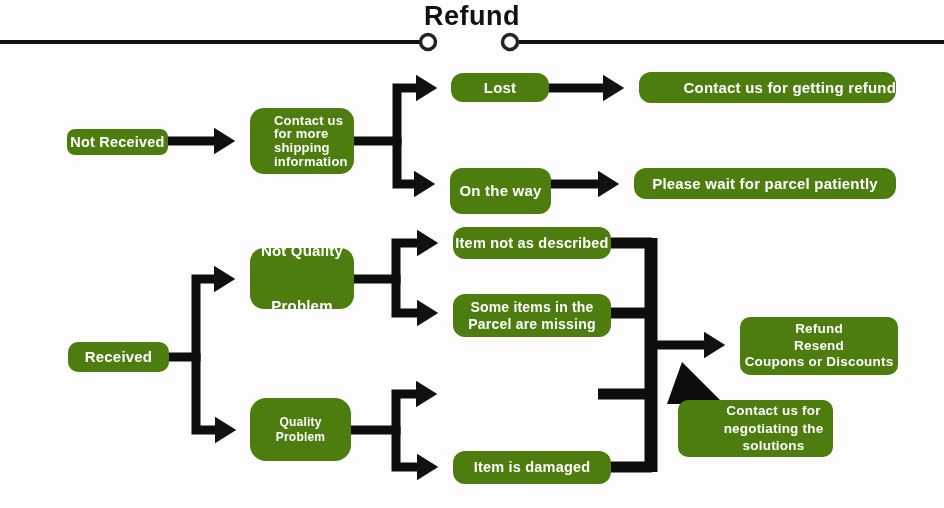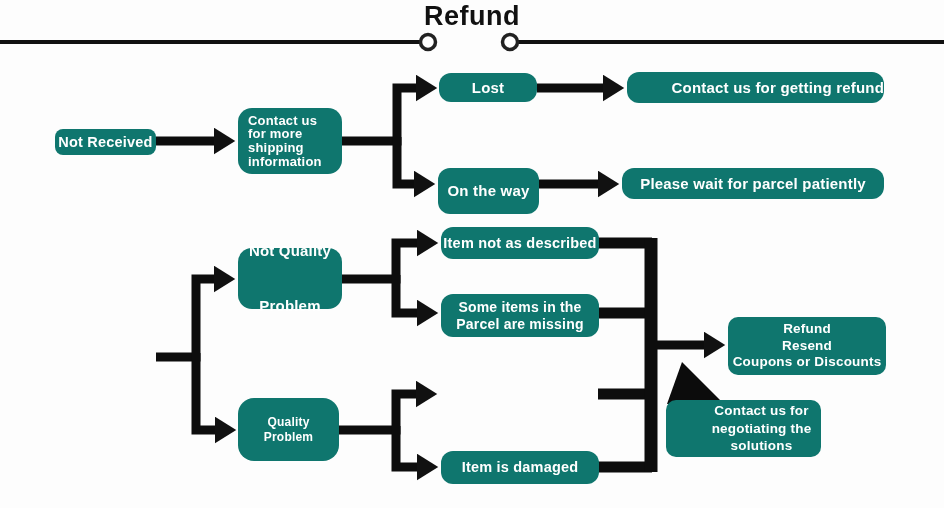--- a/index.html
+++ b/index.html
@@ -28,31 +28,32 @@
   }
   svg.lines {
     position: absolute;
     left: 0;
     top: 0;
     width: 944px;
     height: 508px;
   }
   .box {
     position: absolute;
-    background: #0f766e;
+    background: #4d7c0f;
     color: #ffffff;
     font-weight: 700;
     display: flex;
     flex-direction: column;
     align-items: center;
     justify-content: center;
     text-align: center;
     line-height: 1.15;
     box-sizing: border-box;
     letter-spacing: 0.2px;
+    margin-left: 12px;
   }
   .box span { display: block; }
   .box.left-align {
     align-items: flex-start;
     text-align: left;
   }
 </style>
 </head>
 <body>
 
@@ -100,21 +101,21 @@
       <path d="M657 345 H705" stroke-width="9" marker-end="url(#ah)"></path>
     </g>
 
     <polygon points="682,362 667,404 724,404" fill="#0c0c0c"></polygon>
   </svg>
 
   <div class="box" style="left:55px; top:129px; width:101px; height:26px; border-radius:8px; font-size:14.5px;">
     <span>Not Received</span>
   </div>
 
-  <div class="box left-align" style="left:238px; top:108px; width:104px; height:66px; border-radius:14px; font-size:13px; line-height:1.05; padding-left:10px;">
+  <div class="box left-align" style="left:238px; top:108px; width:104px; height:66px; border-radius:14px; font-size:13px; line-height:1.05; padding-left:24px;">
     <span>Contact us</span>
     <span>for more</span>
     <span>shipping</span>
     <span>information</span>
   </div>
 
   <div class="box" style="left:439px; top:73px; width:98px; height:29px; border-radius:12px; font-size:15px;">
     <span>Lost</span>
   </div>
 
@@ -123,20 +124,23 @@
   </div>
 
   <div class="box" style="left:438px; top:168px; width:101px; height:46px; border-radius:12px; font-size:15px;">
     <span>On the way</span>
   </div>
 
   <div class="box" style="left:622px; top:168px; width:262px; height:31px; border-radius:12px; font-size:15px;">
     <span>Please wait for parcel patiently</span>
   </div>
 
+  <div class="box" style="left:56px; top:342px; width:101px; height:30px; border-radius:10px; font-size:15px;">
+    <span>Received</span>
+  </div>
 
   <div class="box" style="left:238px; top:248px; width:104px; height:61px; border-radius:14px; font-size:15px; line-height:1.25;gap:36px;">
     <span>Not Quality</span>
     <span>Problem</span>
   </div>
 
   <div class="box" style="left:238px; top:398px; width:101px; height:63px; border-radius:16px; font-size:12px; line-height:1.25;">
     <span>Quality</span>
     <span>Problem</span>
   </div>

